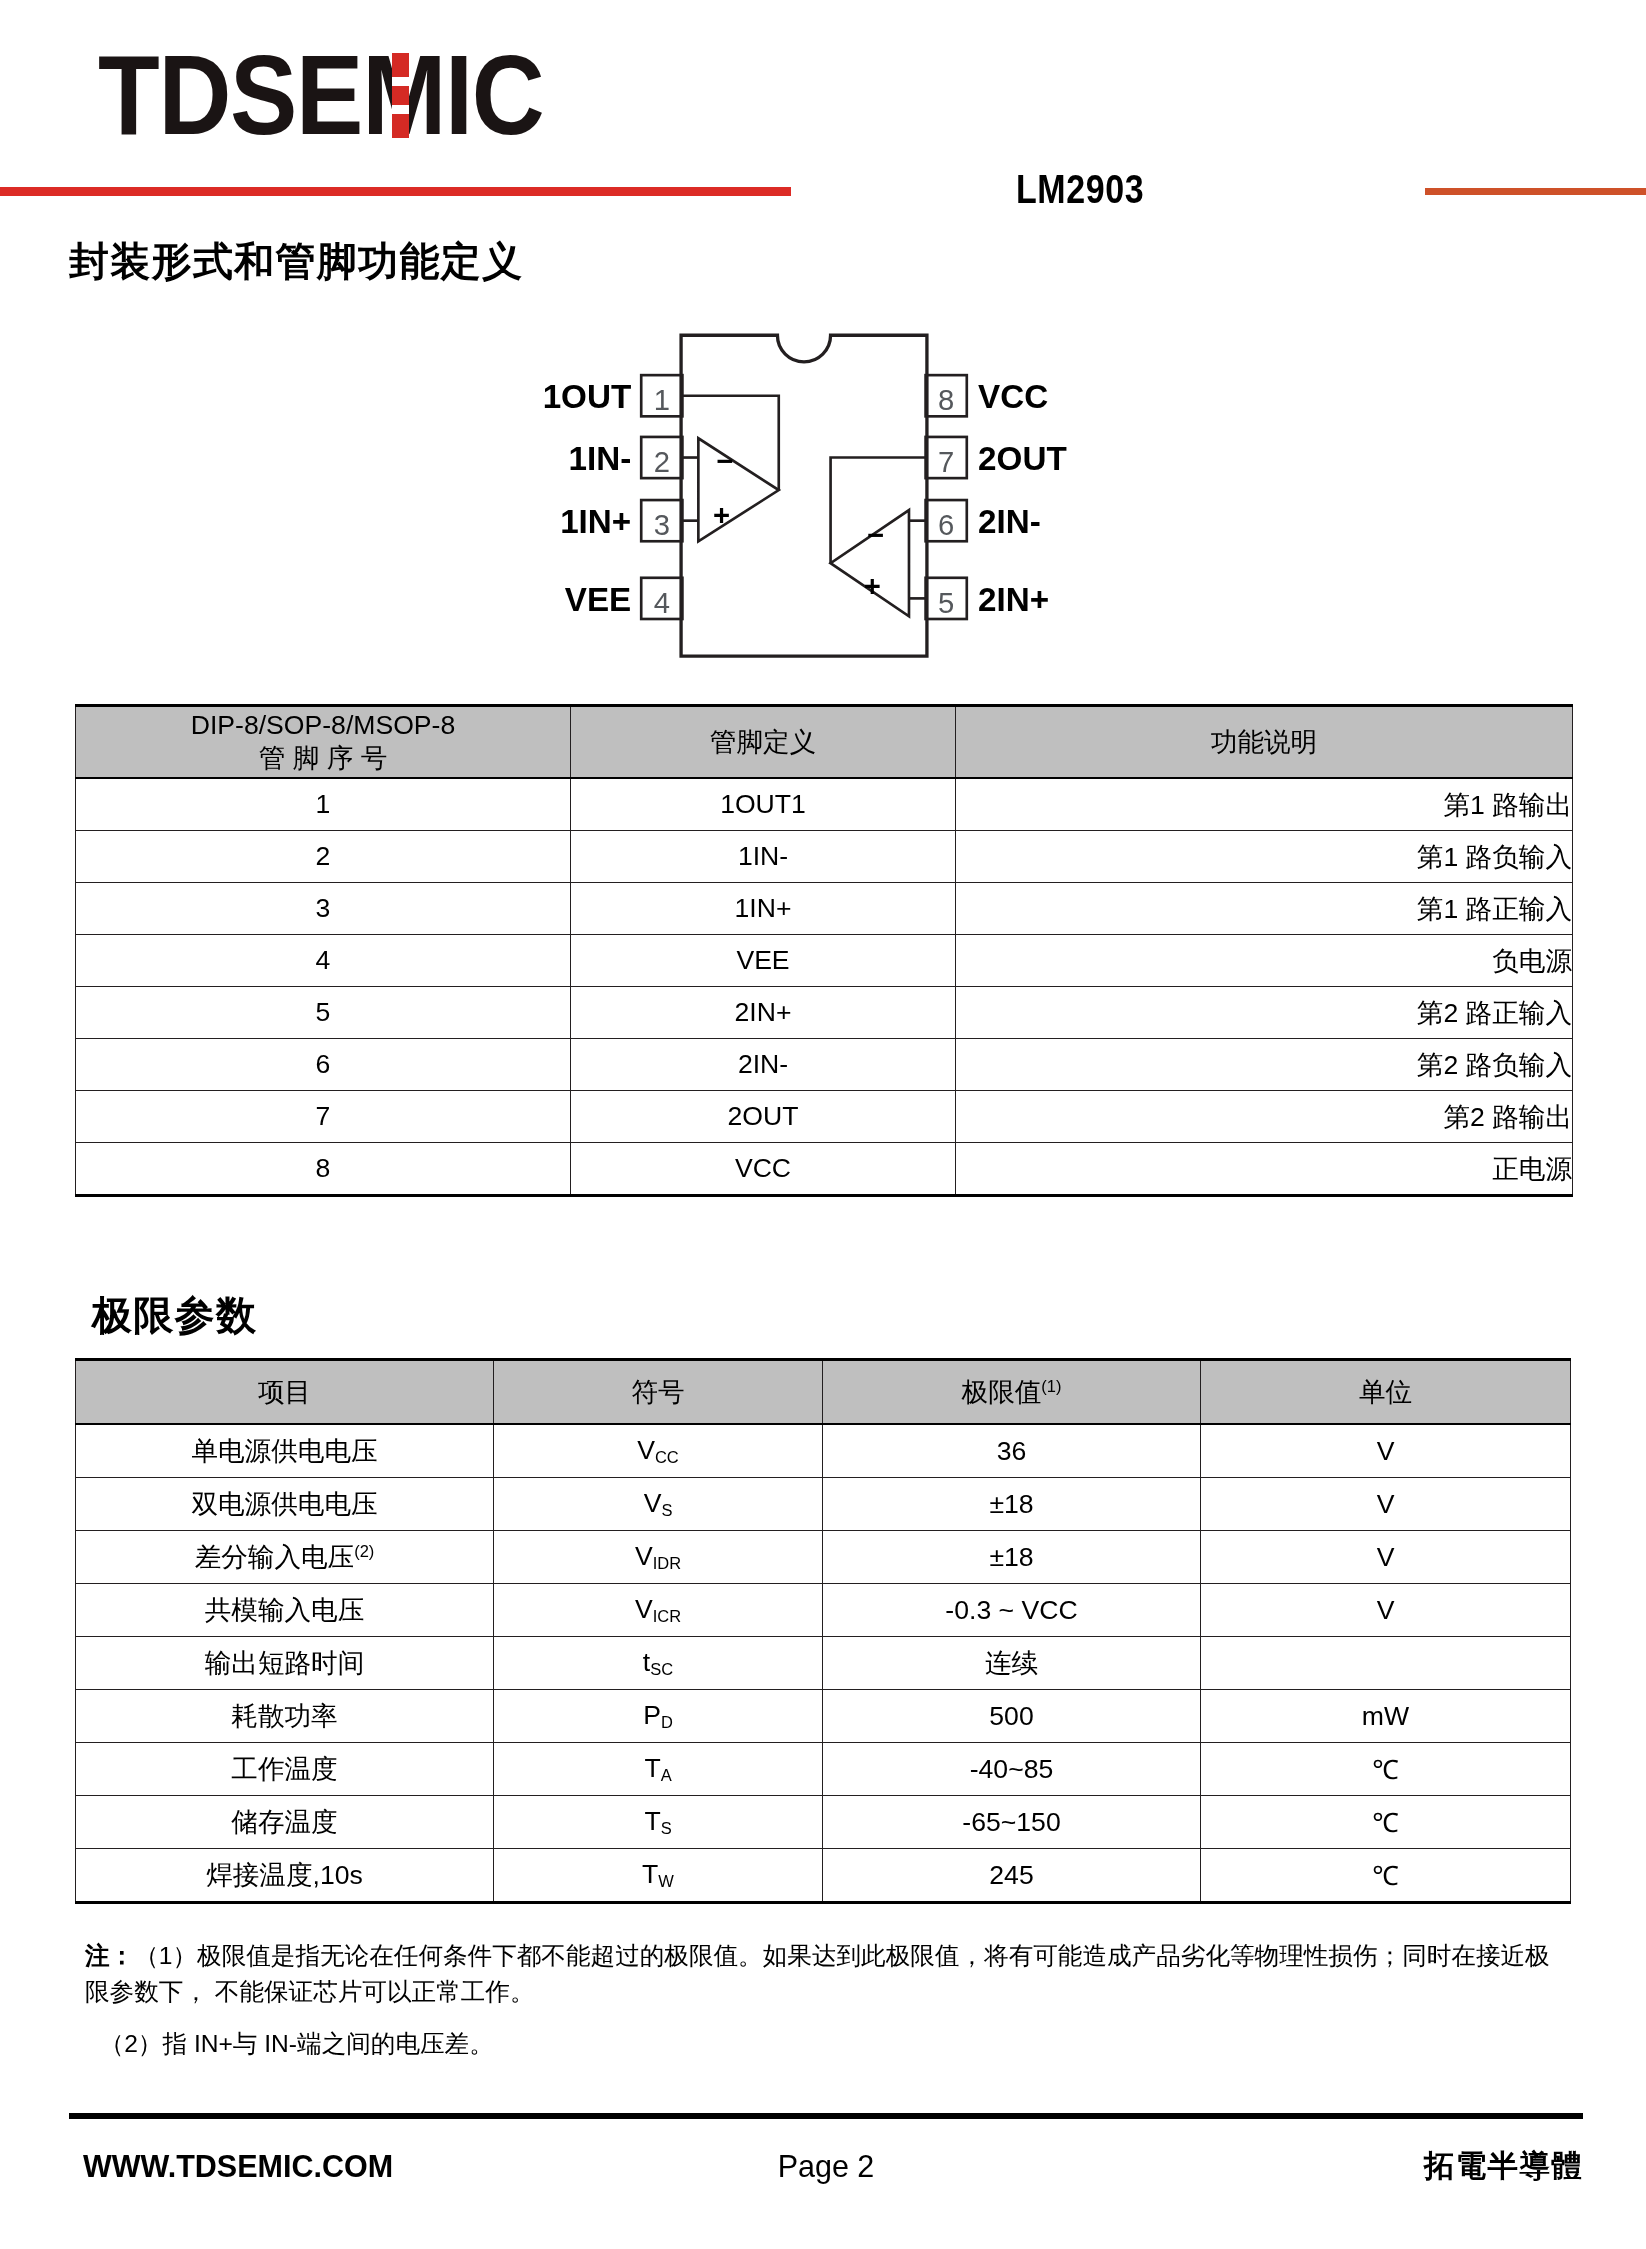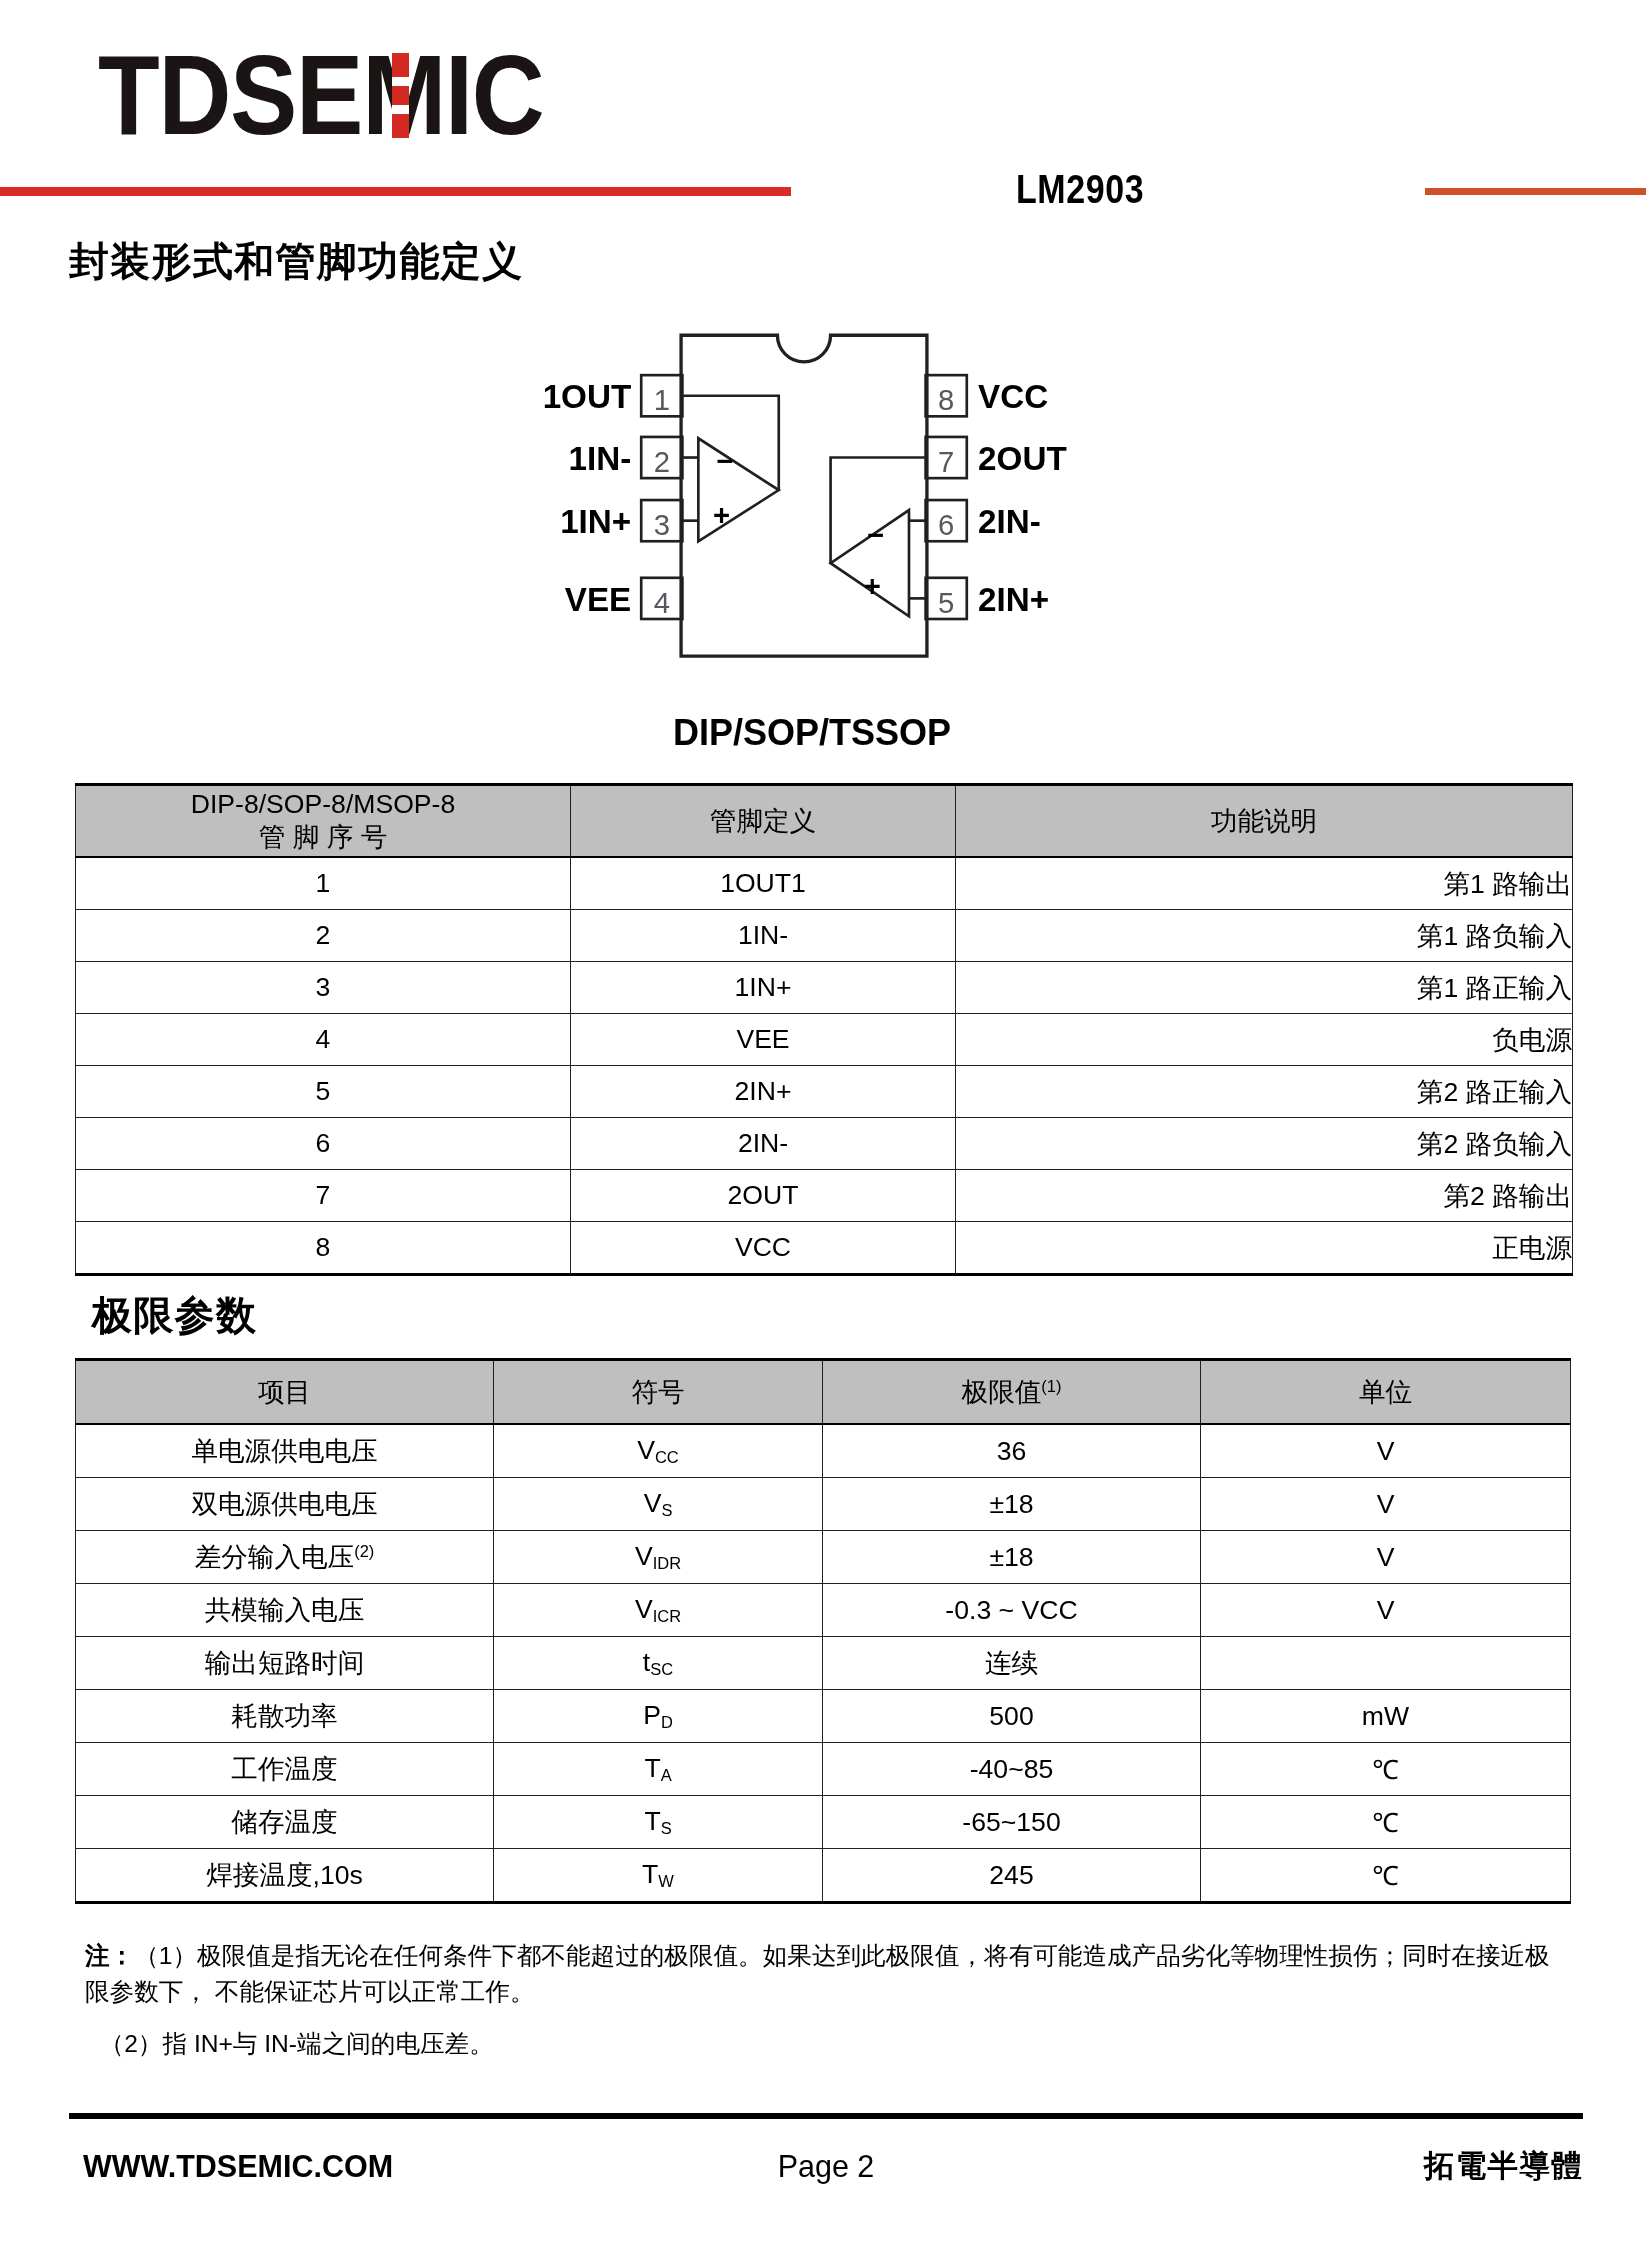--- a/index.html
+++ b/index.html
@@ -92,21 +92,21 @@
     padding:0;
   }
   table.dt thead th {
     background:#bfbfbf;
     border-top:3.3px solid #000;
     border-bottom:2.7px solid #000;
     font-weight:normal;
   }
   table.dt tbody tr:last-child td { border-bottom:3.3px solid #000; }
 
-  #pin-table { left:75px; top:783px; width:1496px; }
+  #pin-table { left:75px; top:704px; width:1496px; }
   #pin-table thead th { height:70px; line-height:35px; }
   #pin-table tbody td { height:51px; }
   #pin-table .c-desc { text-align:right; padding-left:26.6px; }
 
   #limit-table { left:75px; top:1358px; width:1496px; }
   #limit-table thead th { height:62px; }
   #limit-table tbody td { height:52px; }
 
   .hdr-2line { display:block; line-height:33px; }
   sub { font-size:0.62em; vertical-align:-0.22em; letter-spacing:0; }

